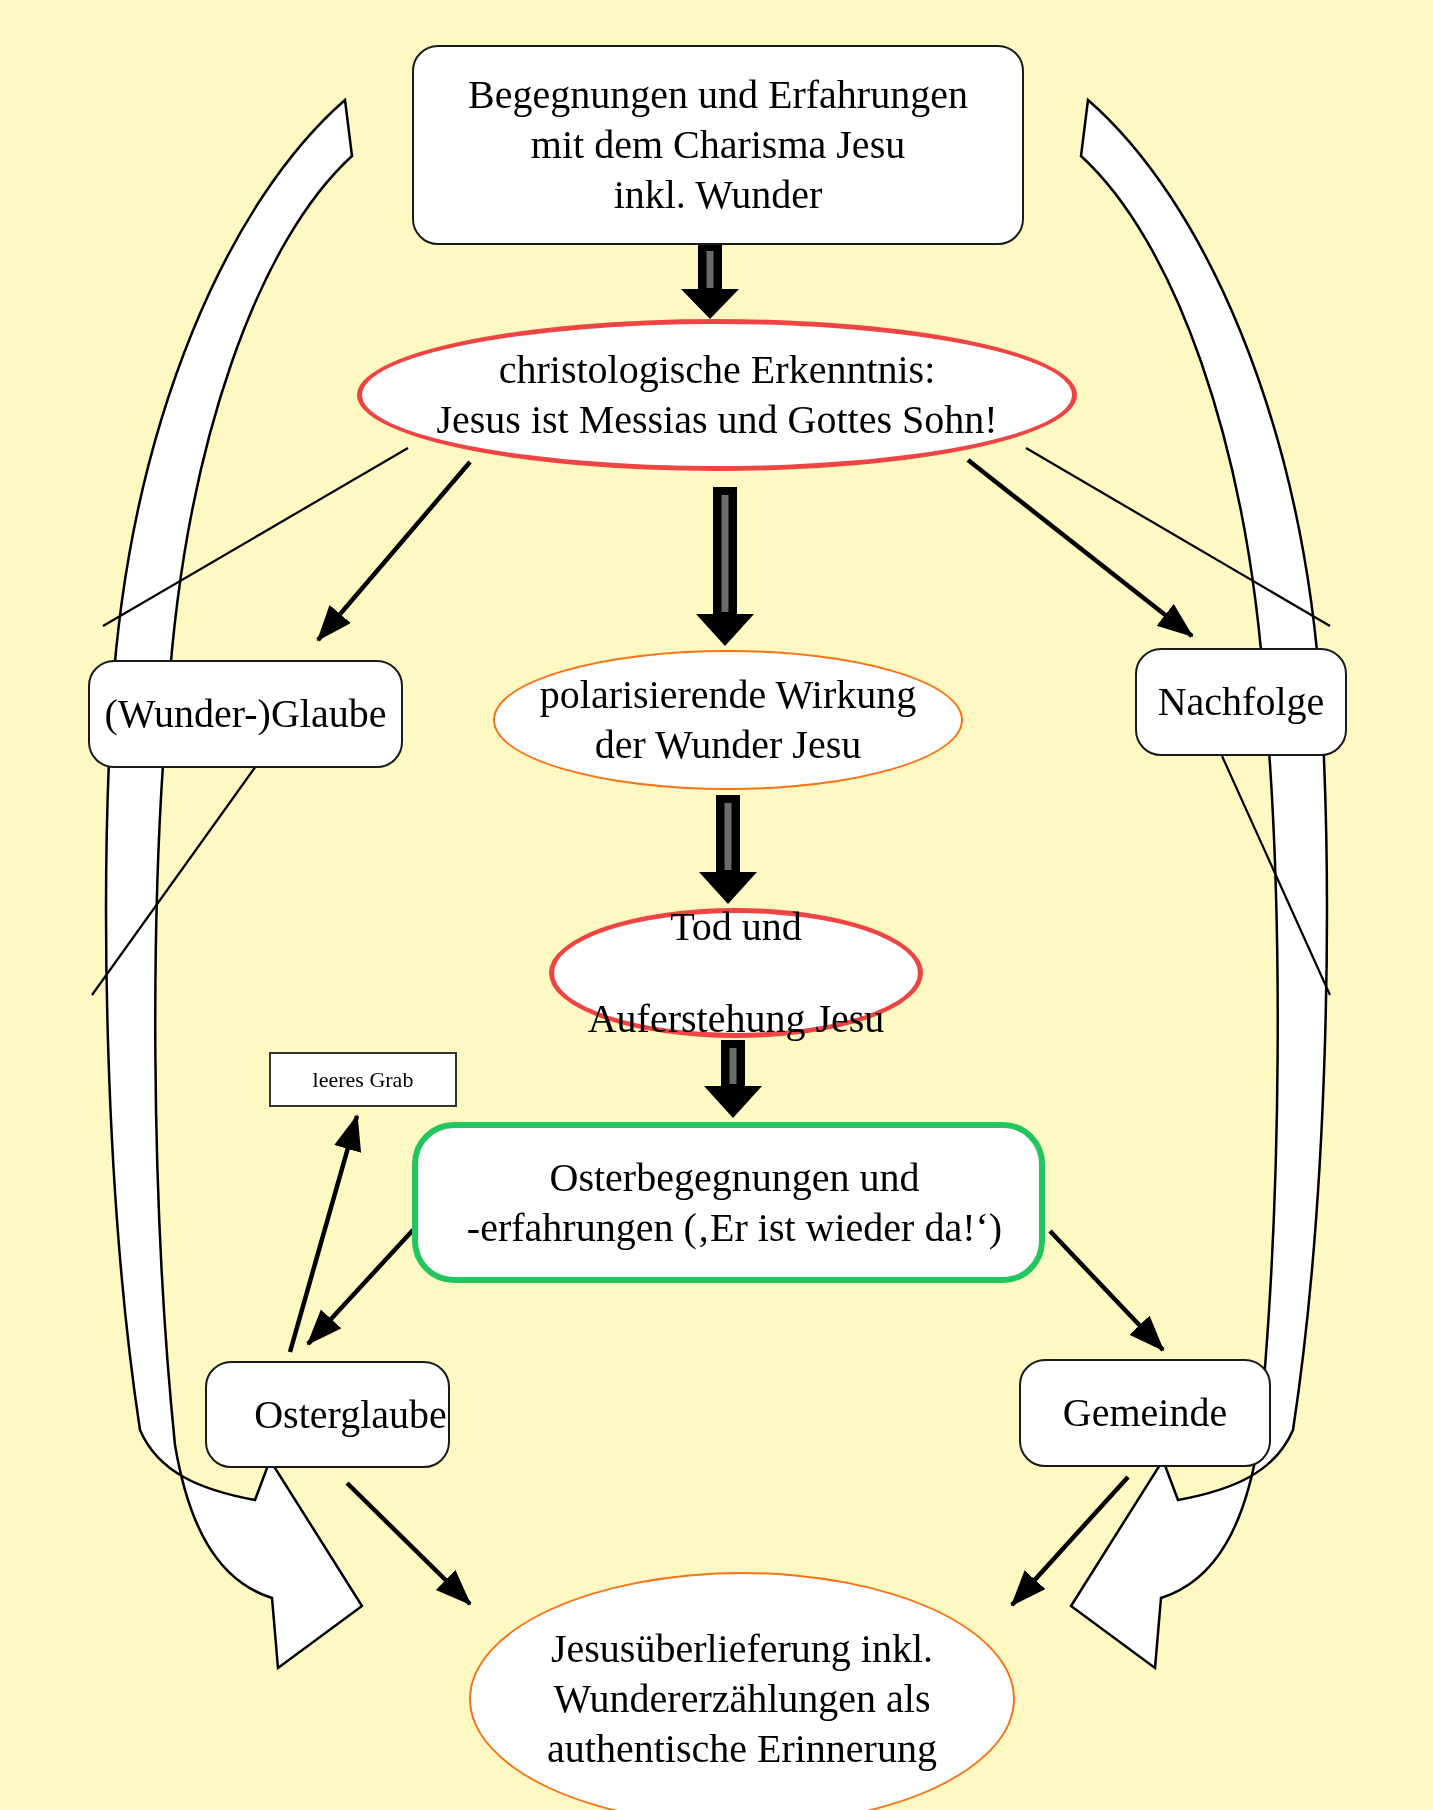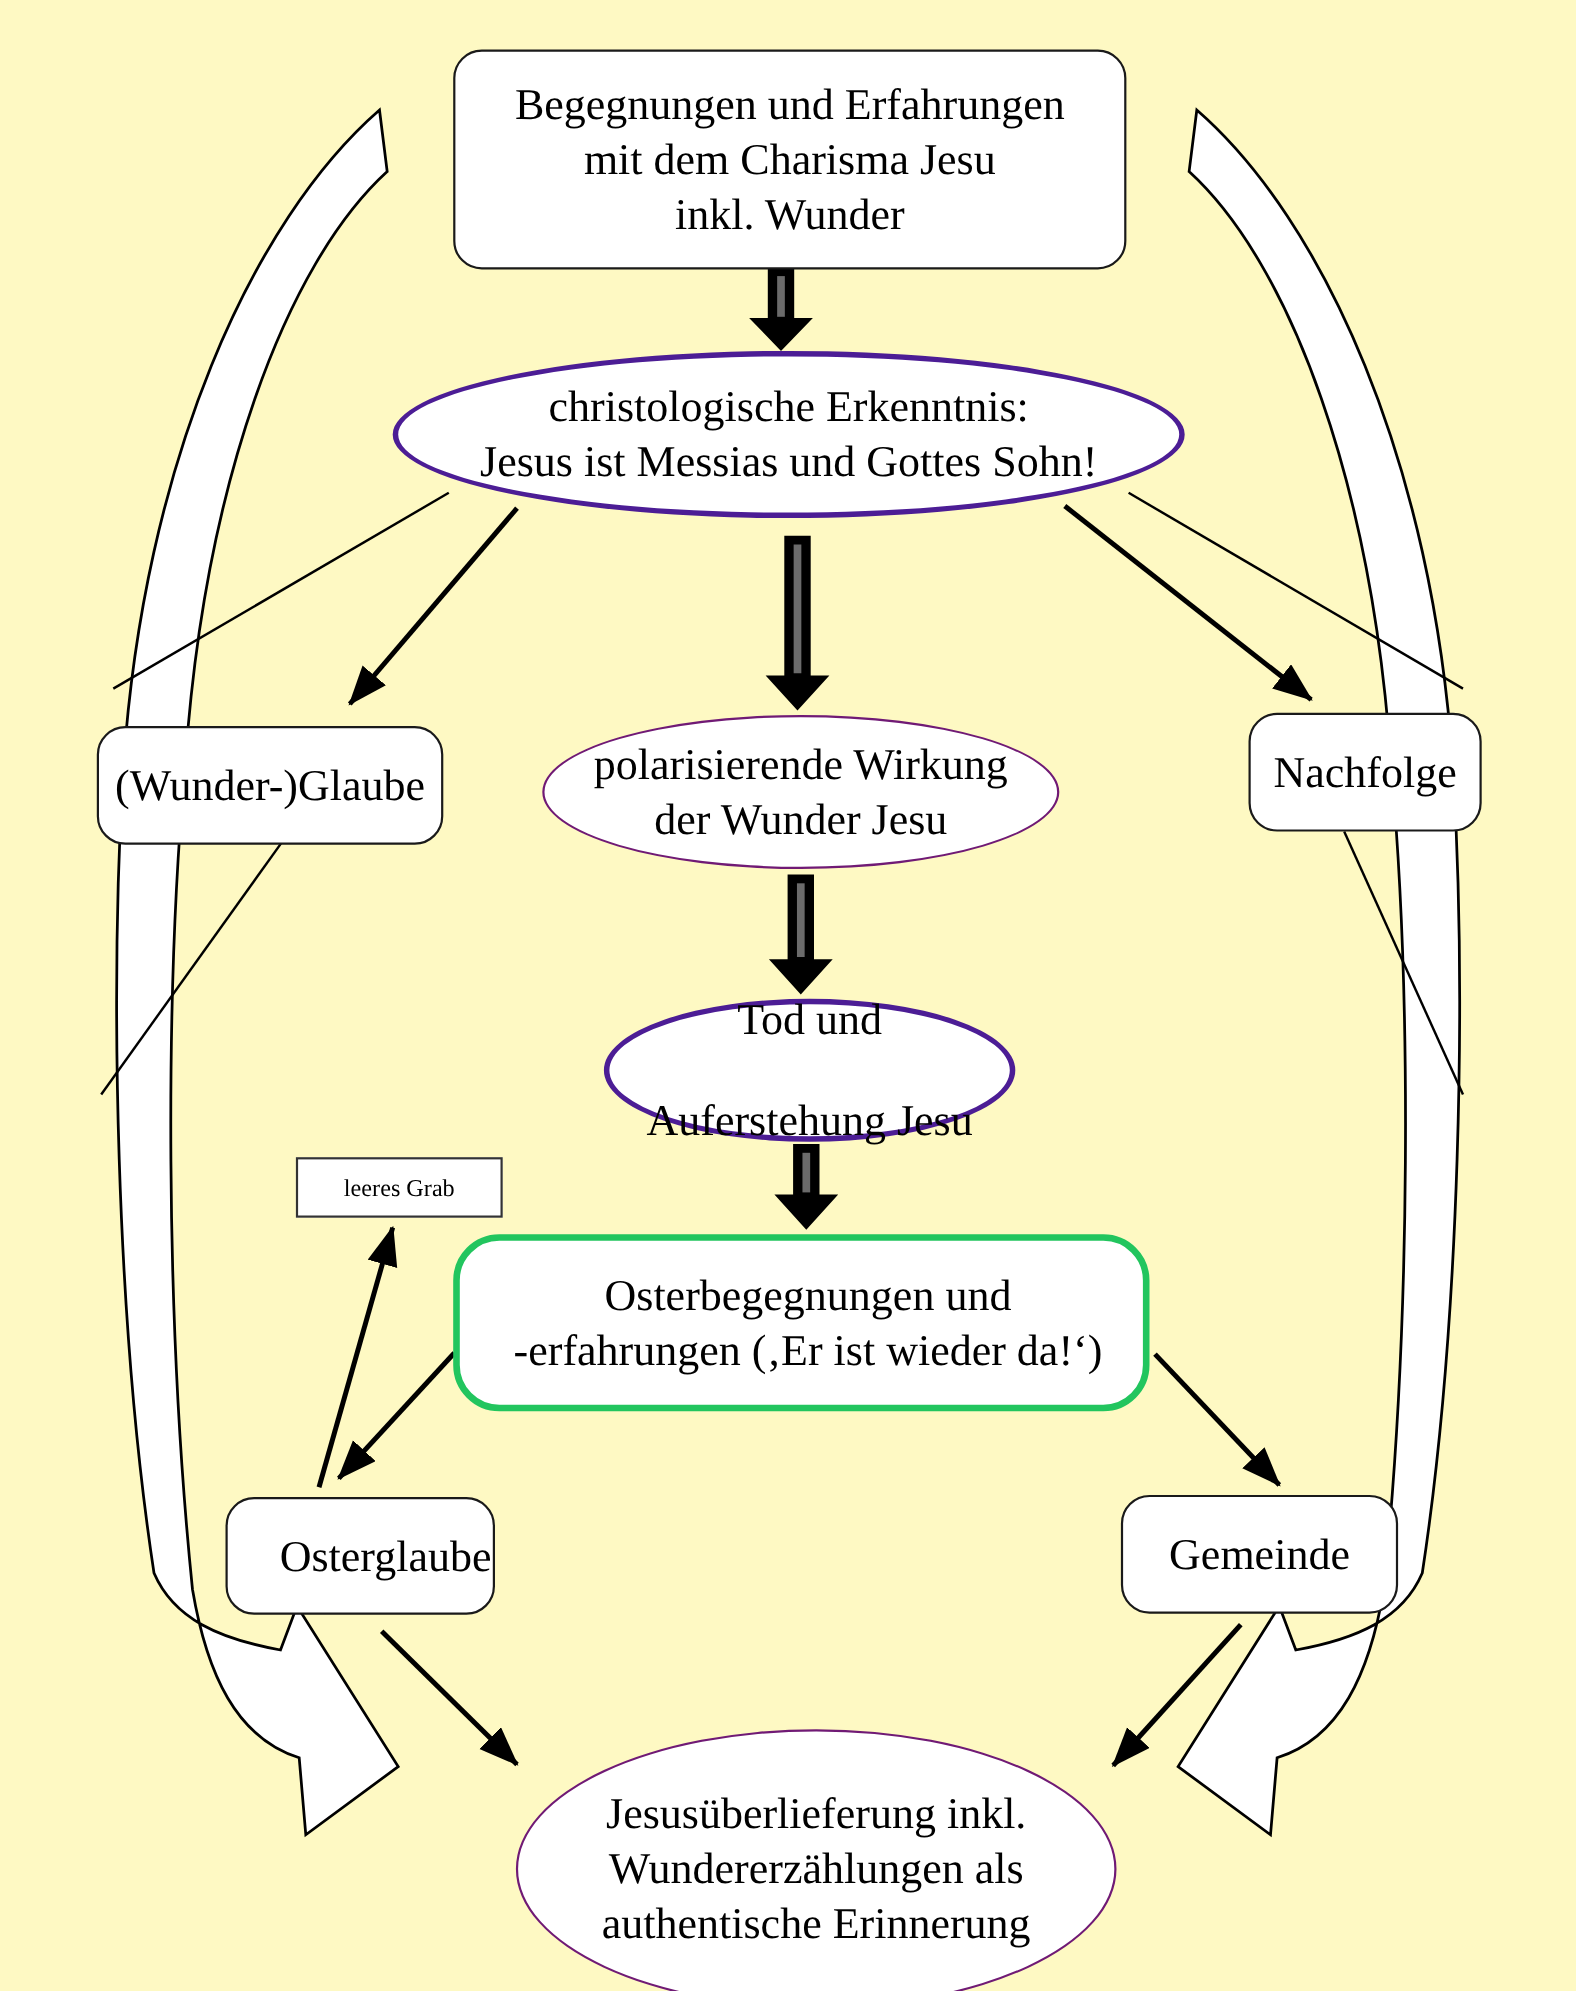--- a/index.html
+++ b/index.html
@@ -9,22 +9,22 @@
   }
   #arrow-layer{position:absolute;left:0;top:0;width:1433px;height:1810px;}
   .node{
     position:absolute;display:flex;flex-direction:column;justify-content:center;
     align-items:center;text-align:center;background:#fff;box-sizing:border-box;
     font-size:40px;line-height:50px;
   }
   .rrect{border:2px solid #1a1a1a;border-radius:26px;}
   .rrect-bold{border:6px solid #22c55e;border-radius:42px;padding-left:12px;}
   .rect-plain{border:2px solid #333;}
-  .ellipse{border:2px solid #701a75;border-radius:50%;align-items:center;}
-  .ellipse-bold{border:5px solid #4c1d95;border-radius:50%;}
+  .ellipse{border:2px solid #f97316;border-radius:50%;align-items:center;}
+  .ellipse-bold{border:5px solid #ef4444;border-radius:50%;}
   .small-text{font-size:22px;line-height:36px;}
 </style>
 </head>
 <body>
 
 <div id="canvas">
 
   <svg id="arrow-layer" viewBox="0 0 1433 1810" xmlns="http://www.w3.org/2000/svg">
     <defs>
       <marker id="mArr" markerUnits="strokeWidth" markerWidth="8" markerHeight="6.4" refX="7.6" refY="3.1" orient="auto">

